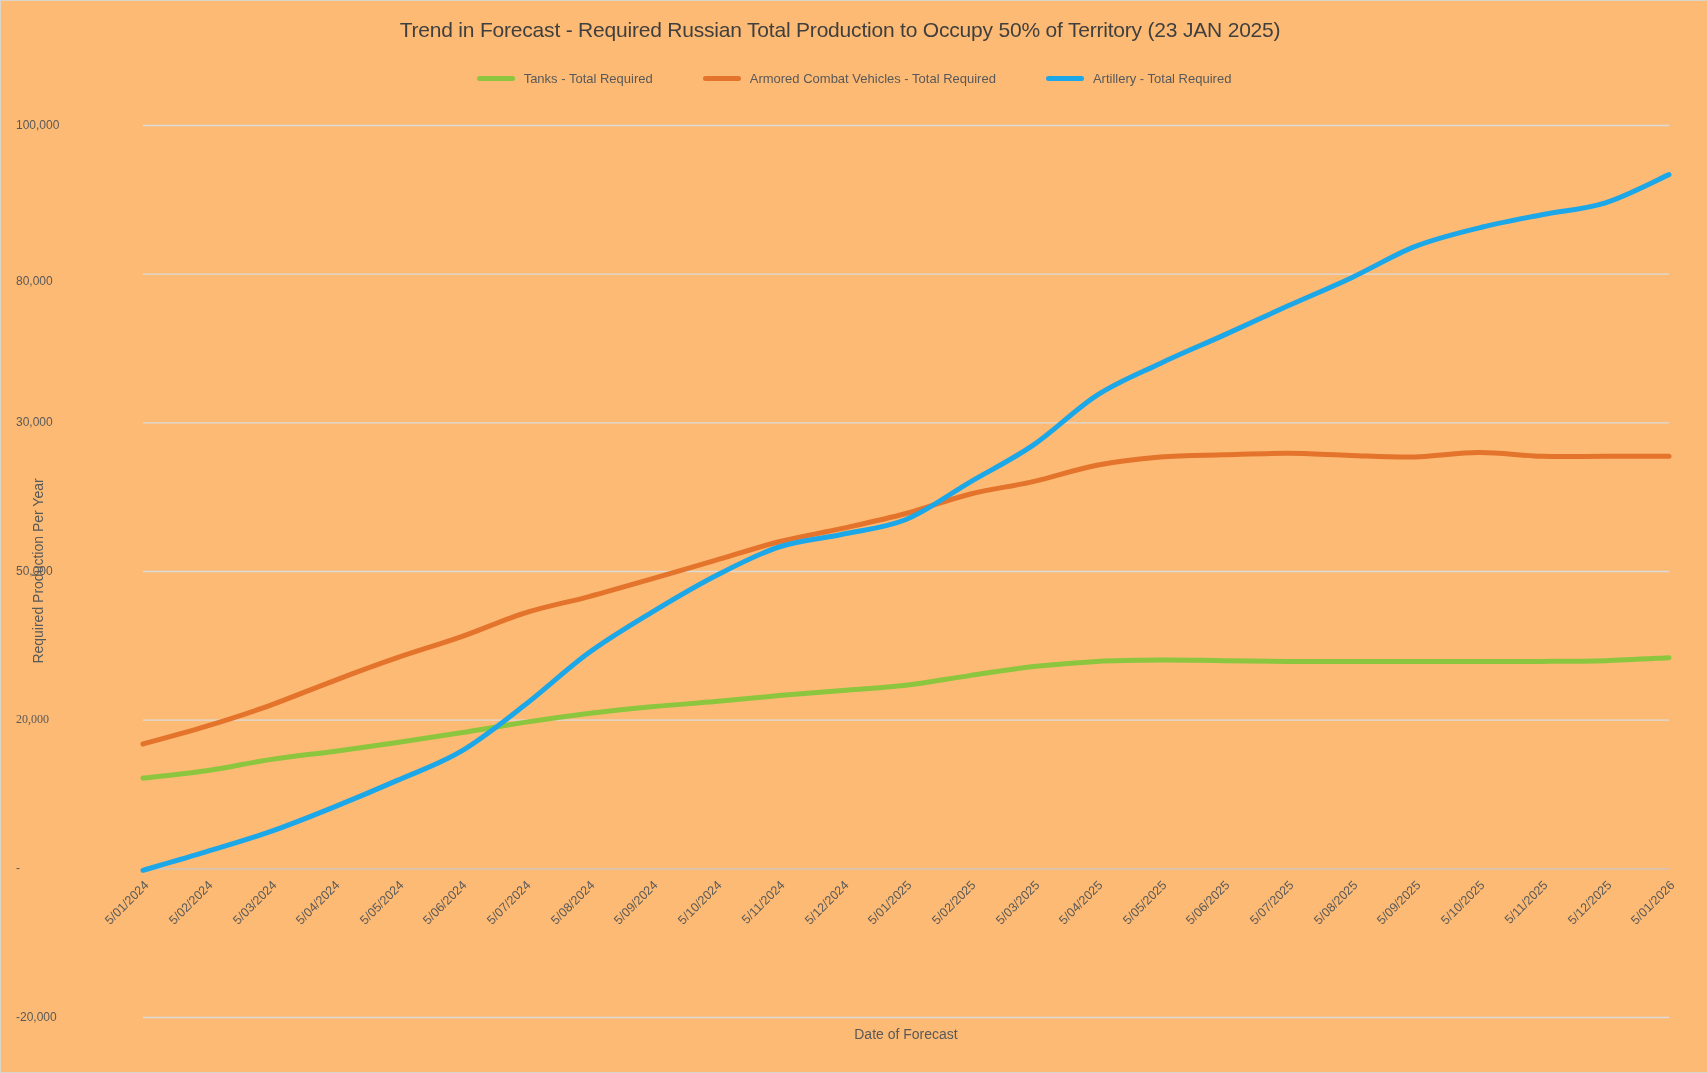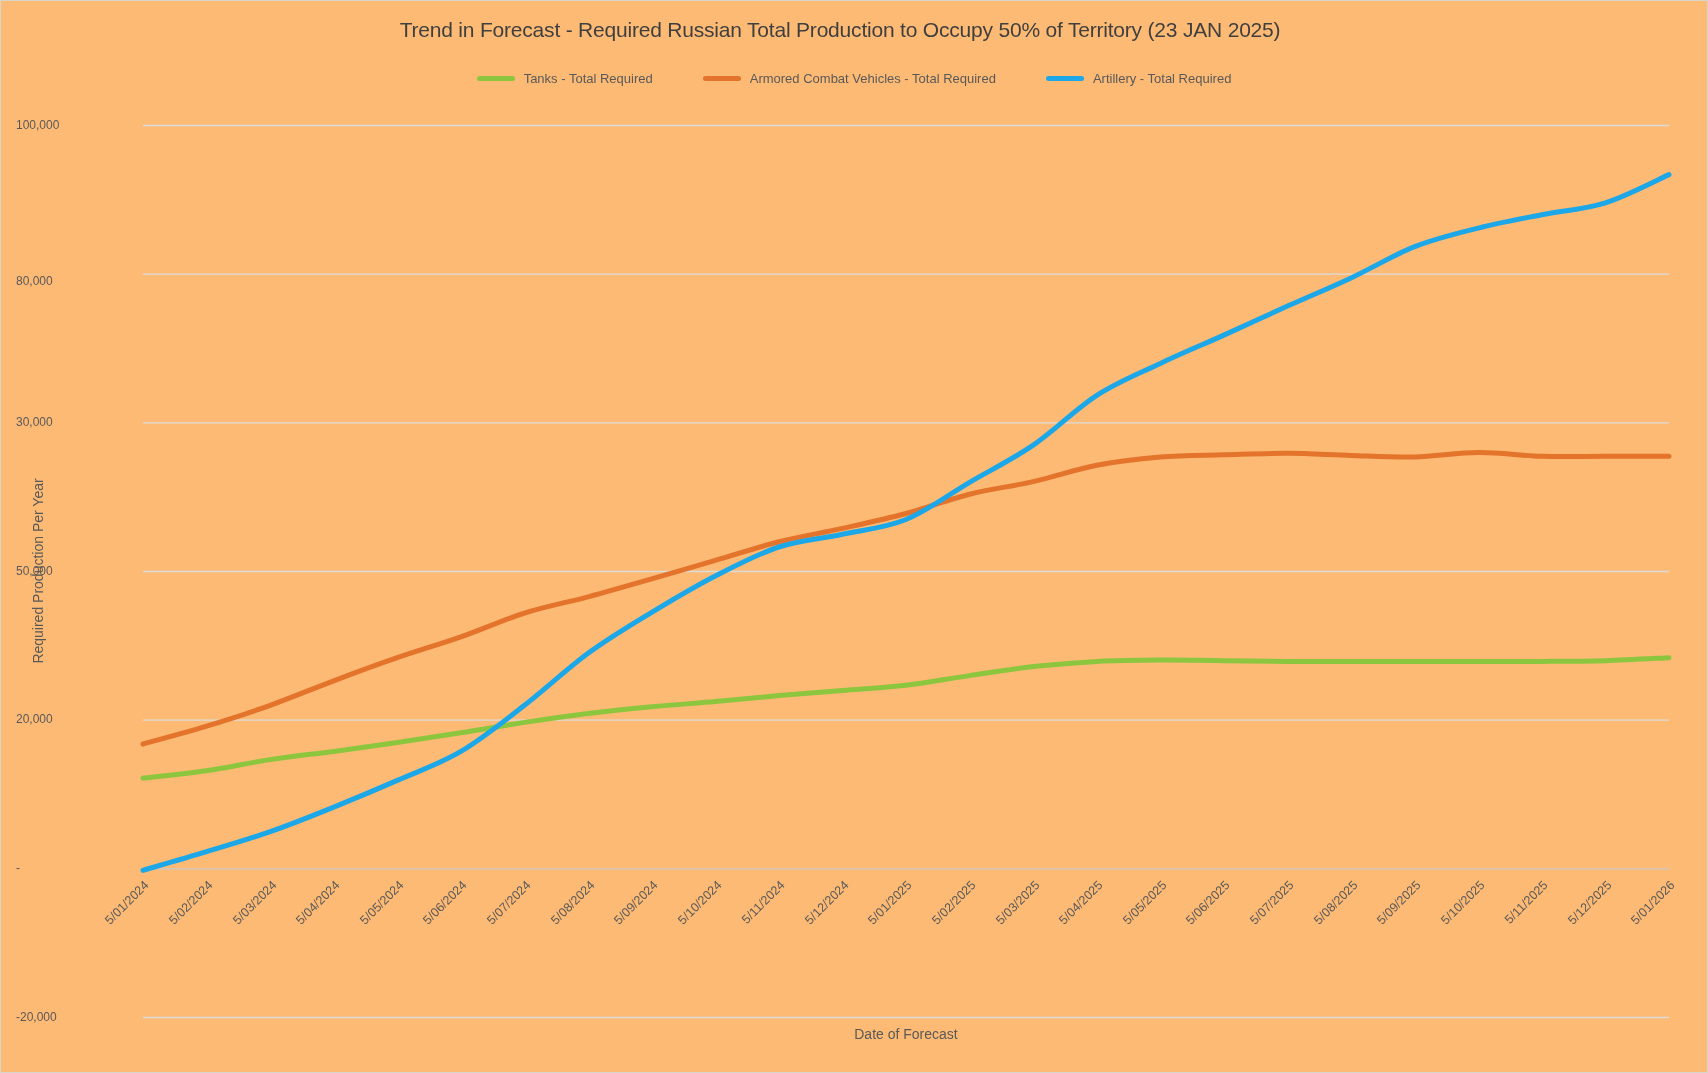--- a/index.html
+++ b/index.html
@@ -68,21 +68,21 @@
         <span class="legend-label">Artillery - Total Required</span>
       </div>
     </div>
   <div class="axis-title y">Required Production Per Year</div>
   <div class="axis-title x">Date of Forecast</div>
   <div id="ylabels">
       <div class="ylab" style="top: 117.5px;">100,000</div>
       <div class="ylab" style="top: 266.2px; margin-top: 8px;">80,000</div>
       <div class="ylab" style="top: 414.8px;">30,000</div>
       <div class="ylab" style="top: 563.5px;">50,000</div>
-      <div class="ylab" style="top: 712.2px;">20,000</div>
+      <div class="ylab" style="top: 712.2px; font-family: Liberation Serif, serif;">20,000</div>
       <div class="ylab" style="top: 860.8px;">-</div>
       <div class="ylab" style="top: 1009.5px;">-20,000</div>
     </div>
   <div id="xlabels">
       <div class="xlab" style="right: 1561px;">5/01/2024</div>
       <div class="xlab" style="right: 1497.4px;">5/02/2024</div>
       <div class="xlab" style="right: 1433.8px;">5/03/2024</div>
       <div class="xlab" style="right: 1370.3px;">5/04/2024</div>
       <div class="xlab" style="right: 1306.7px;">5/05/2024</div>
       <div class="xlab" style="right: 1243.1px;">5/06/2024</div>

